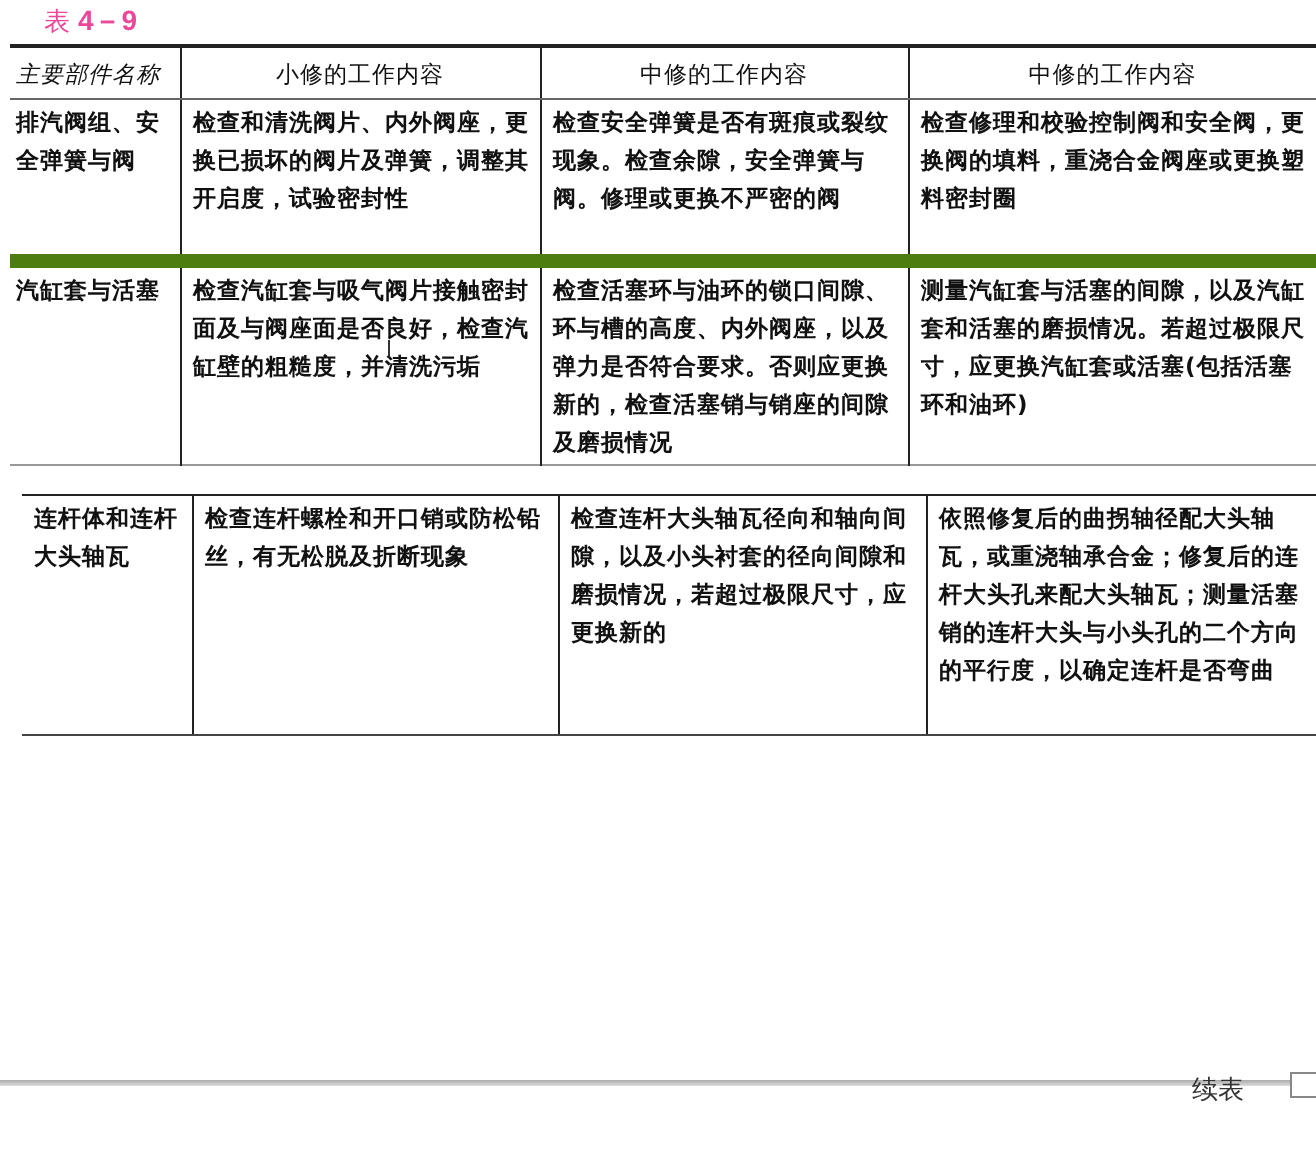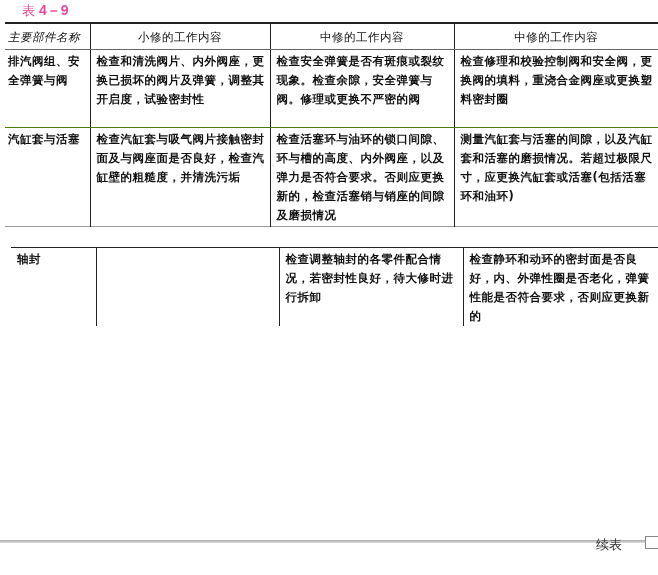--- a/index.html
+++ b/index.html
@@ -16,21 +16,21 @@
     font-size: 11.5px; line-height: 19px; font-weight: bold;
   }
   table.t td, table.t th {
     vertical-align: top; padding: 2px 3px 0 6px; text-align: left; font-weight: bold;
     border-left: 1px solid #222; letter-spacing: 0.5px;
   }
   table.t td:first-child, table.t th:first-child { border-left: none; }
   table.t th { text-align: center; font-weight: normal; padding: 4px 4px 2px 4px; }
   .t1 { left: 5px; top: 22px; width: 653px; border-top: 2px solid #222; }
   .t1 tr.head th { border-bottom: 1px solid #666; }
-  .t1 tr.r1 td { border-bottom: 1px solid #4d7c0f; height: 75px; margin-top: 32px; }
+  .t1 tr.r1 td { border-bottom: 7px solid #4d7c0f; height: 75px; margin-top: 32px; }
   .t1 tr.r2 td { height: 96px; }
   .t1 tr.r2 { border-bottom: 1px solid #999; }
   .t2 { left: 11px; top: 247px; width: 647px; border-top: 1px solid #222; }
   .t2 tr.r3 td { height: 117px; border-bottom: 1px solid #444; }
   .t2 tr.r4 td { height: 80px; border-bottom: 1px solid #444; }
   .t2 tr.r5 td { height: 76px; }
   .bottom-bar {
     position: absolute; left: 0; top: 540px; width: 658px; height: 3px;
     background: linear-gradient(#aaa, #ddd);
   }
@@ -78,25 +78,25 @@
   </table>
 
 <table class="t t2">
   <colgroup>
       <col style="width:85px">
       <col style="width:183px">
       <col style="width:184px">
       <col style="width:195px">
     </colgroup>
   <tbody>
-  <tr class="r5">
-    <td>轴封</td>
-    <td></td>
-    <td>检查调整轴封的各零件配合情况，若密封性良好，待大修时进行拆卸</td>
-    <td>检查静环和动环的密封面是否良好，内、外弹性圈是否老化，弹簧性能是否符合要求，否则应更换新的</td>
+      <tr class="r3">
+    <td>连杆体和连杆大头轴瓦</td>
+    <td>检查连杆螺栓和开口销或防松铅丝，有无松脱及折断现象</td>
+    <td>检查连杆大头轴瓦径向和轴向间隙，以及小头衬套的径向间隙和磨损情况，若超过极限尺寸，应更换新的</td>
+    <td>依照修复后的曲拐轴径配大头轴瓦，或重浇轴承合金；修复后的连杆大头孔来配大头轴瓦；测量活塞销的连杆大头与小头孔的二个方向的平行度，以确定连杆是否弯曲</td>
   </tr>
 </tbody>
   </table>
 
 <div class="tick" style="left:194px;top:170px;"></div>
 
 <div class="bottom-bar"></div>
 <div class="corner-box"></div>
 <div class="continued">续表</div>
 

